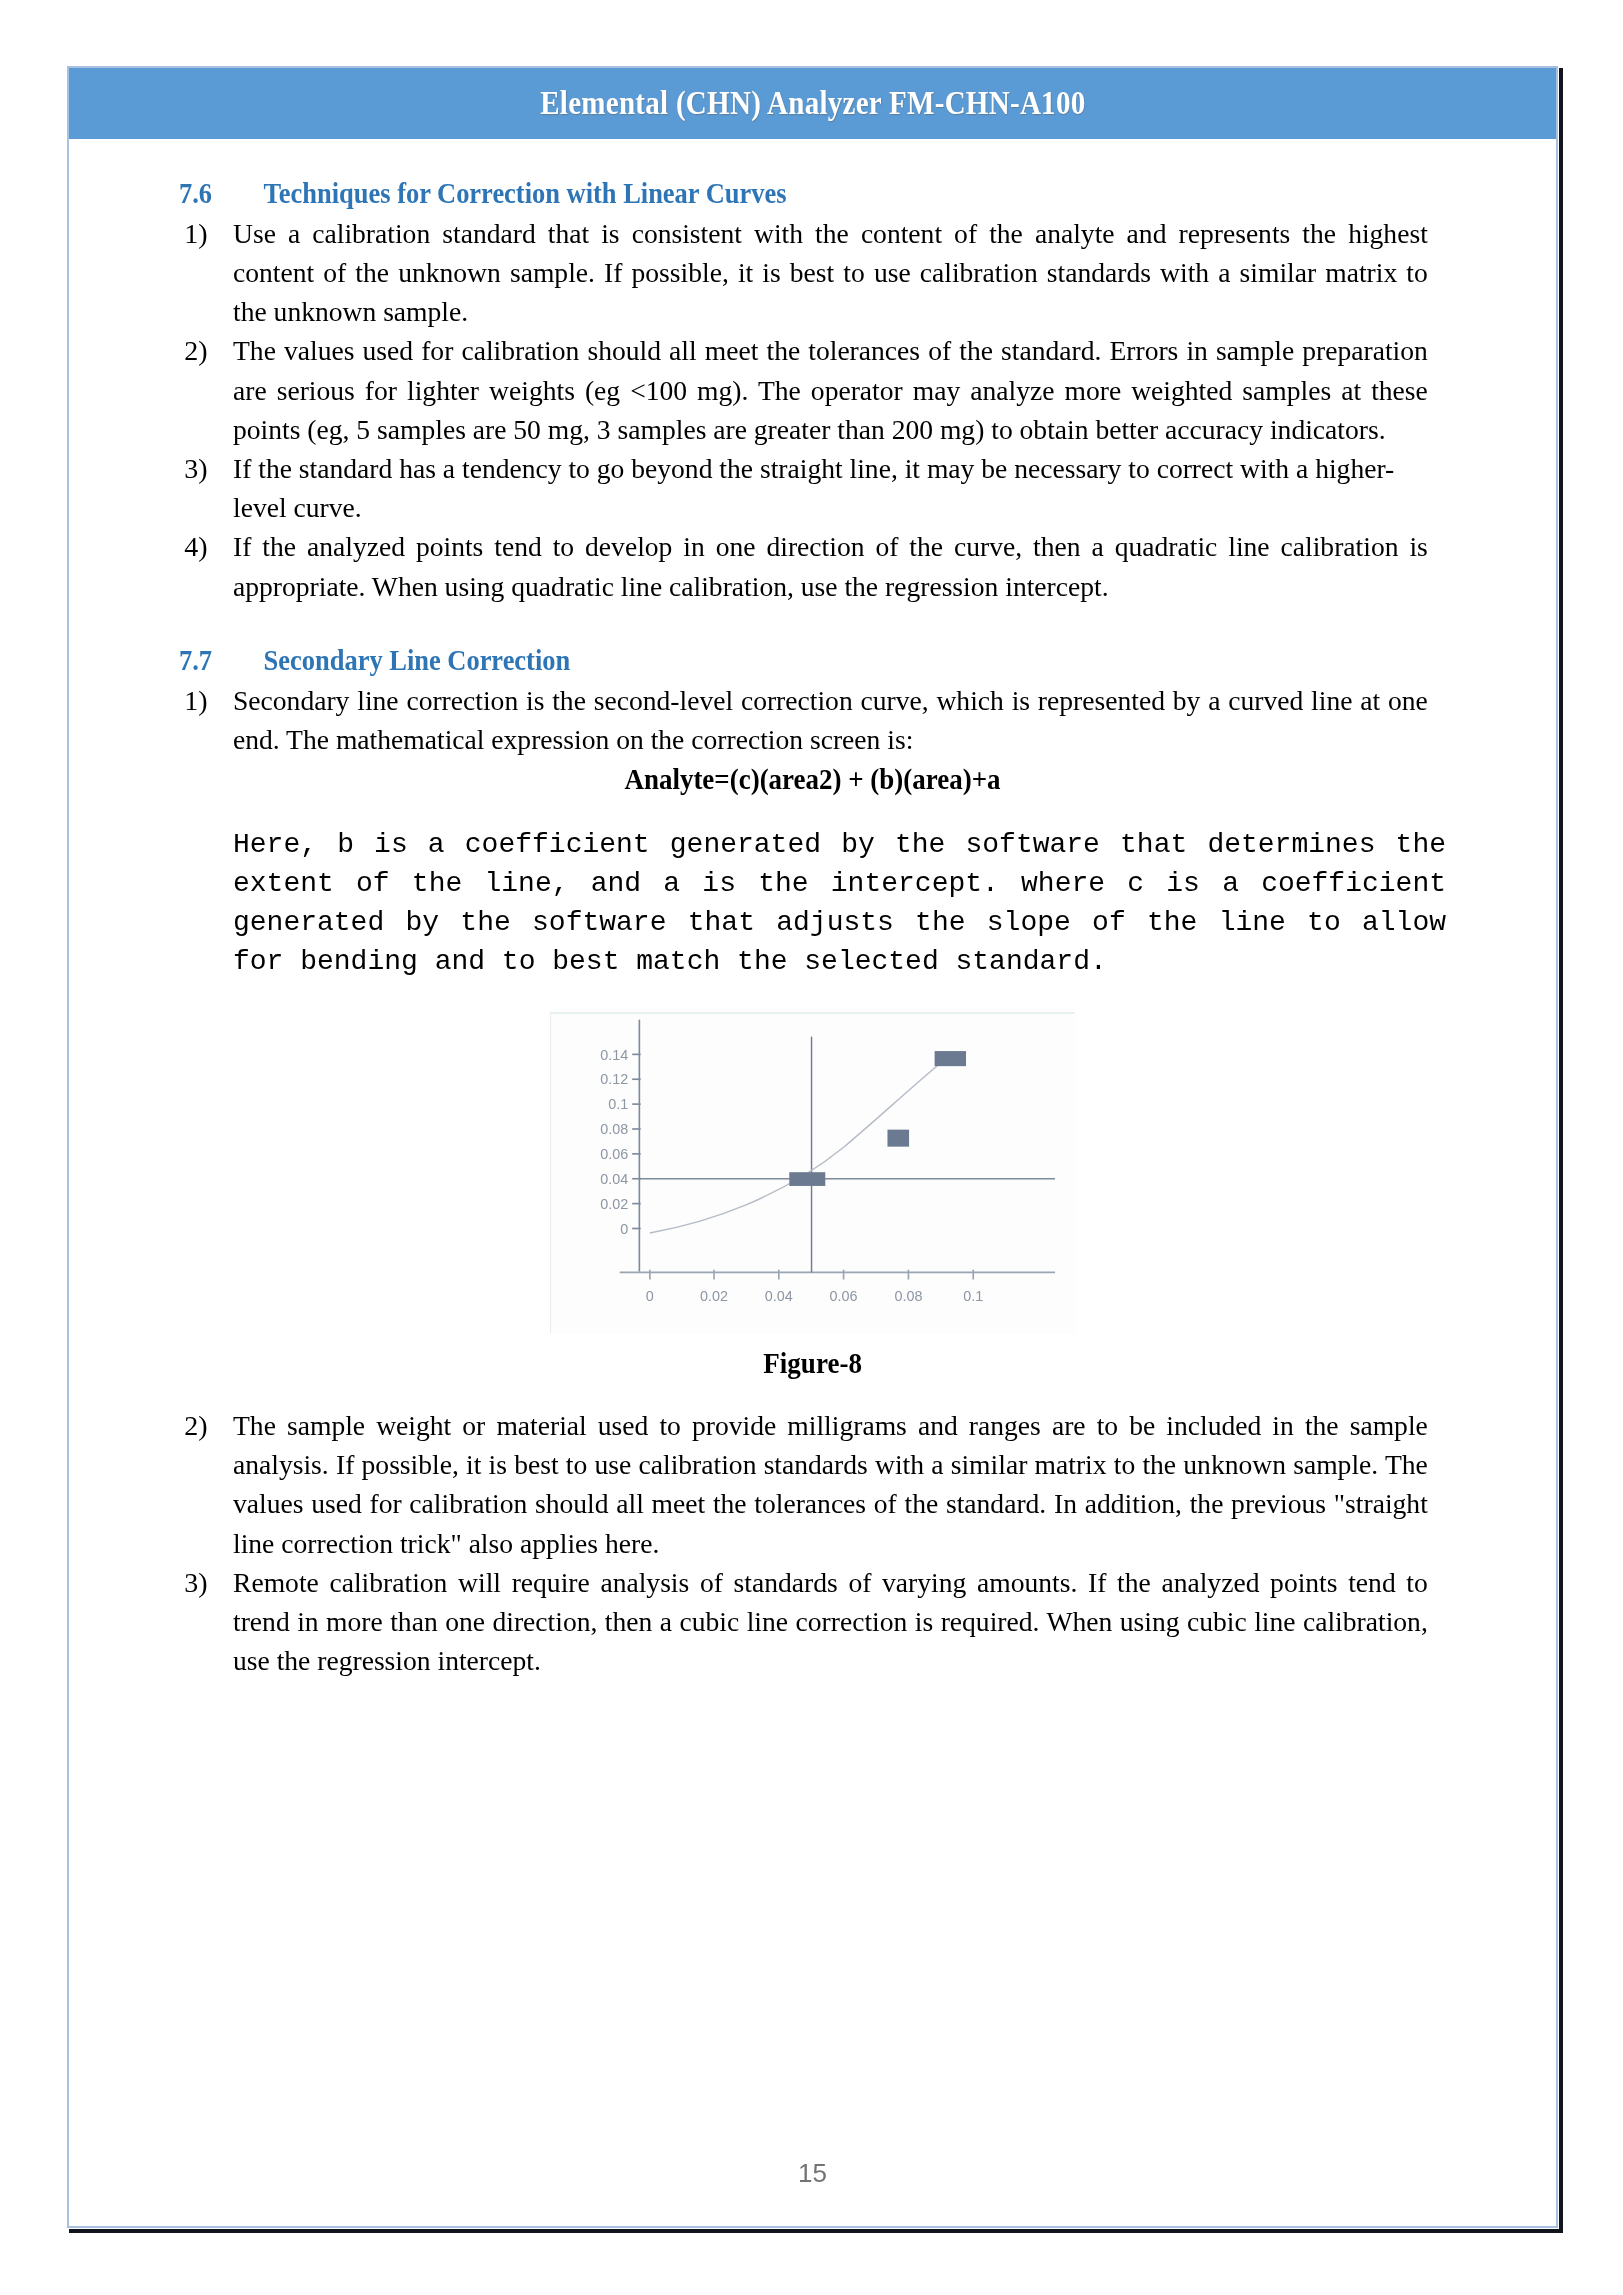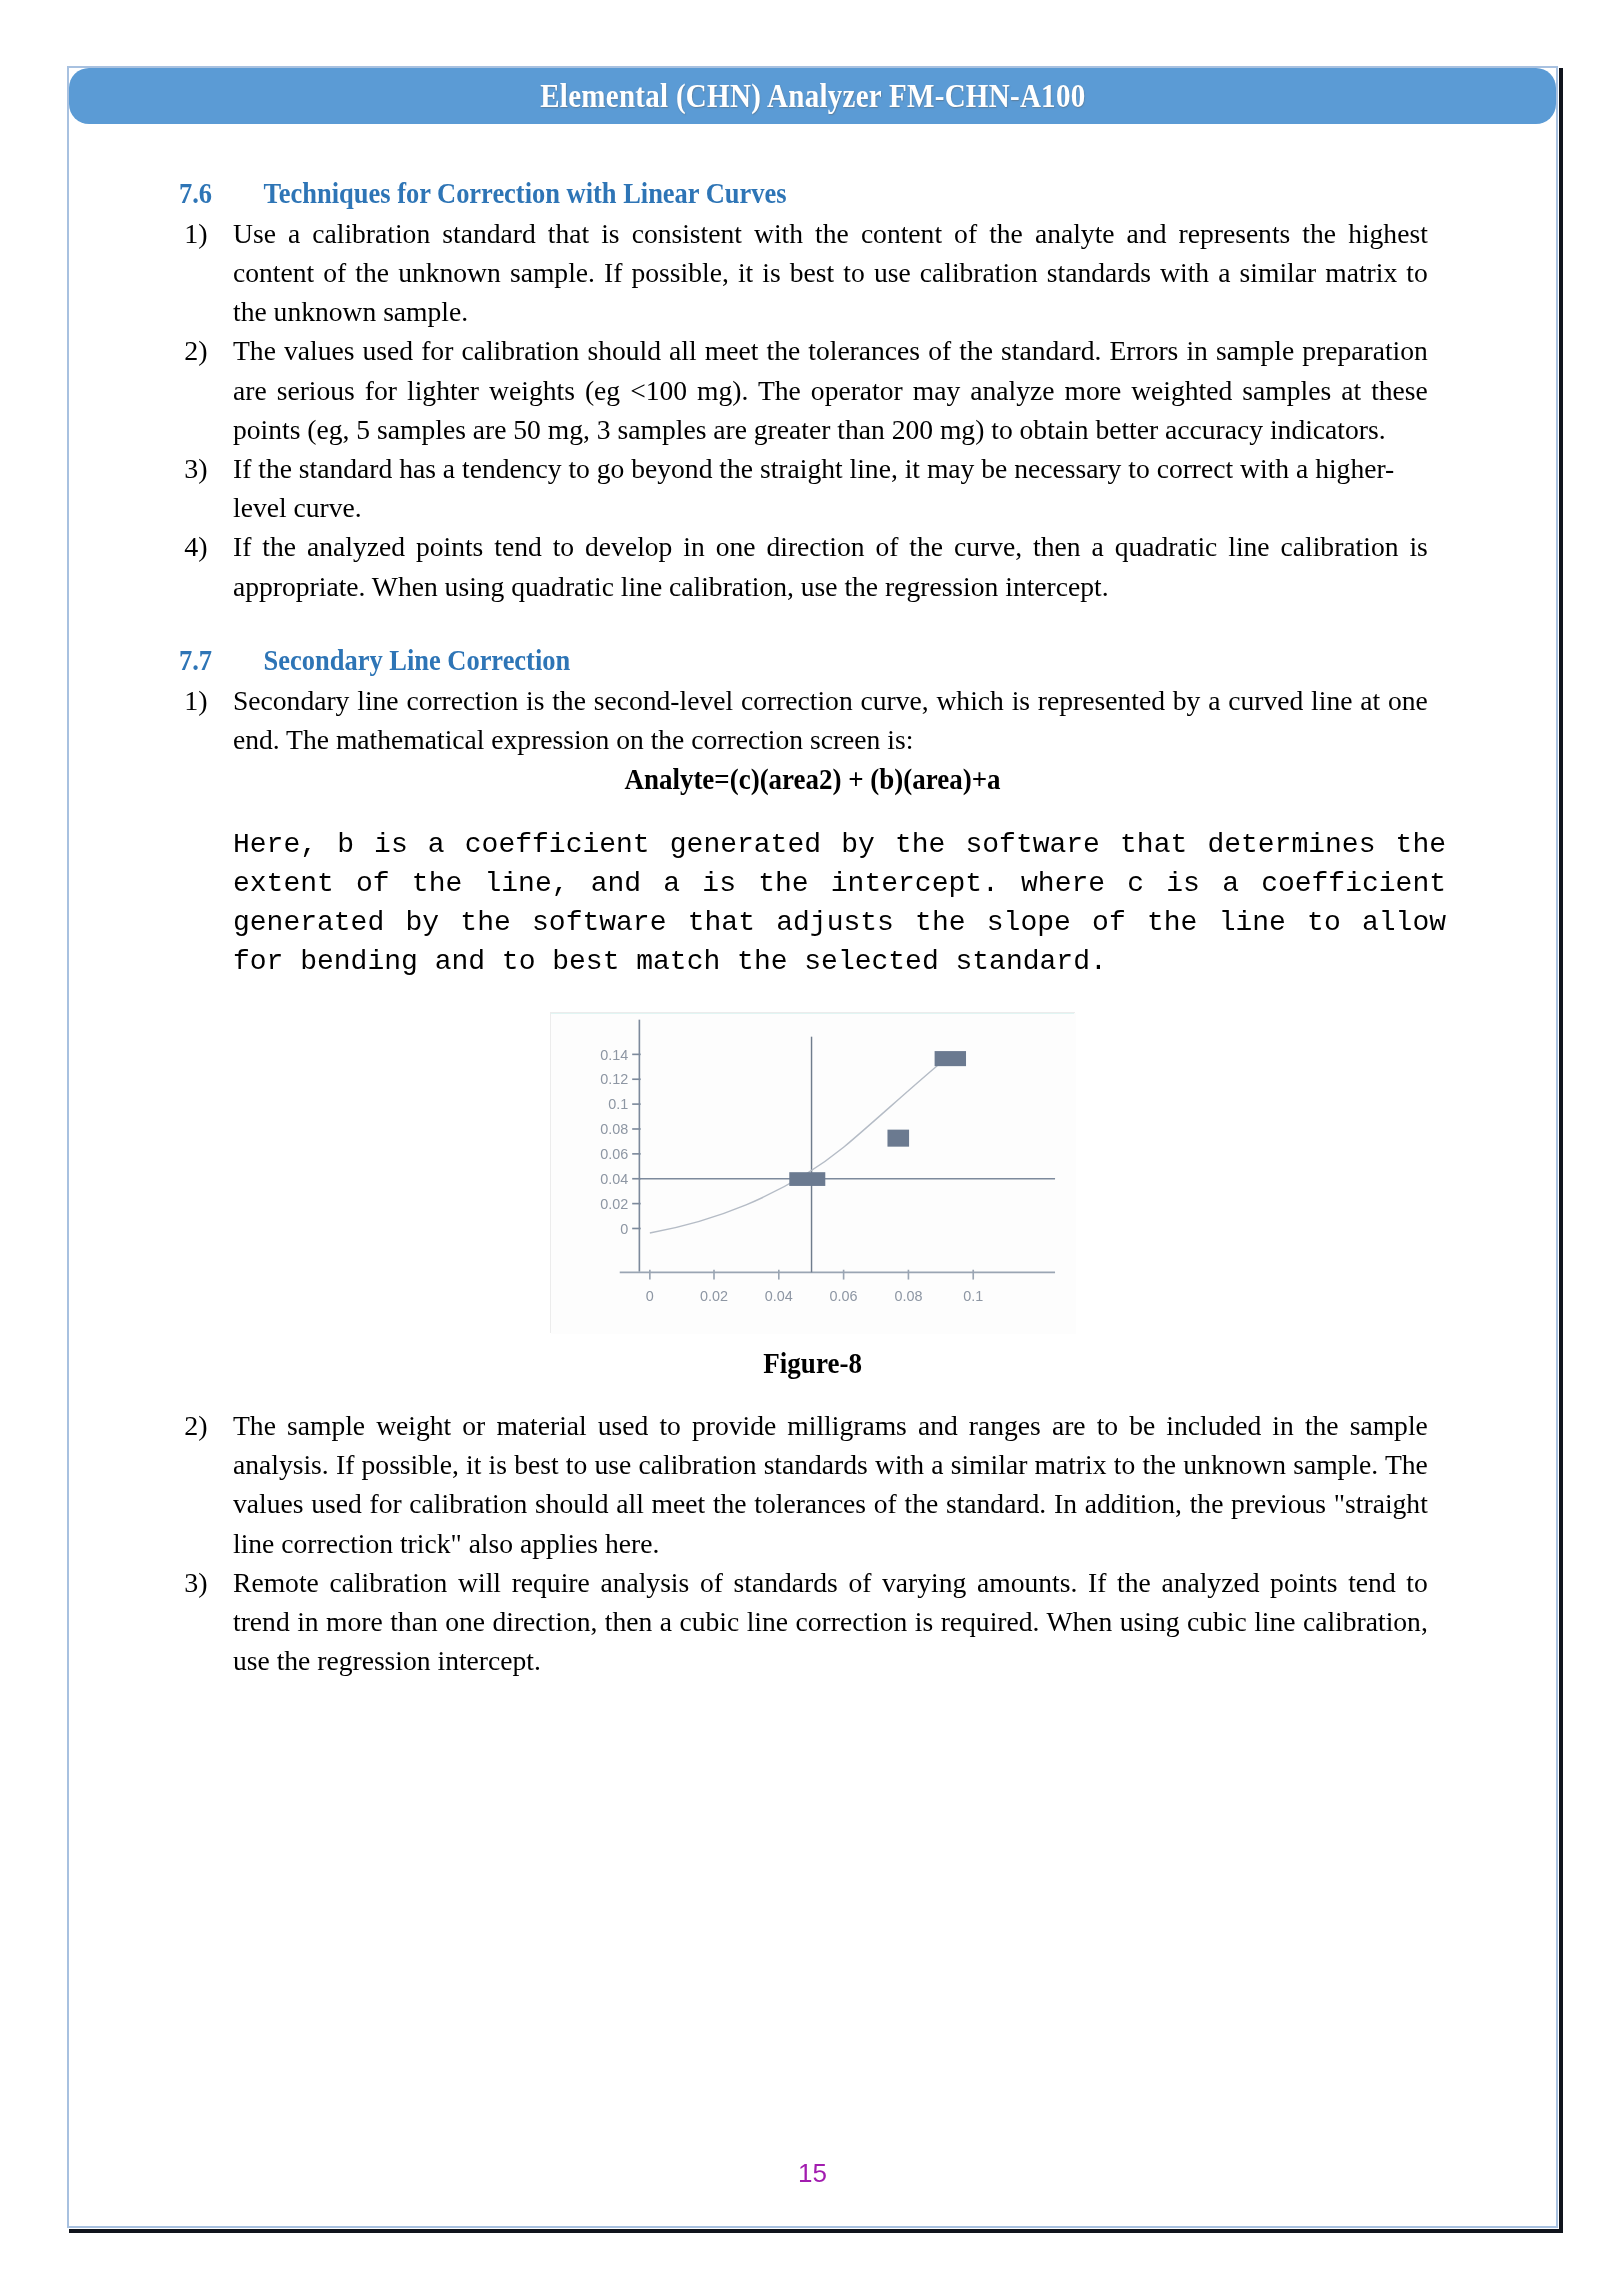--- a/index.html
+++ b/index.html
@@ -28,23 +28,23 @@
     position:absolute;
     left:69px; top:2229px;
     width:1494px; height:3.9px;
     background:#10141c;
   }
 
   
   .header-band{
     position:absolute;
     left:0px; top:0px;
-    width:1487px; height:56px;
+    width:1487px; height:71px;
     background:#5b9bd5;
-    display:flex; align-items:center; justify-content:center;border-radius:20px;
+    display:flex; align-items:center; justify-content:center;
   }
   .header-title{
     color:#ffffff;
     font-family:"Liberation Serif", serif;
     font-weight:bold;
     font-size:33px;
     letter-spacing:0.3px;
     transform:scaleX(0.88);
     text-shadow:0.7px 0.7px 1.3px rgba(90,90,90,.45);
     white-space:nowrap;
@@ -131,21 +131,21 @@
   }
 
   
   .page-number{
     position:absolute;
     left:0; top:2019px;
     width:1487px;
     text-align:center;
     font-family:"Liberation Sans", sans-serif;
     font-size:26px;
-    color:#a21caf;
+    color:#737373;
   }
 
   
   .mt-sec{ margin-top:38px; }
   .mt-list{ margin-top:3.9px; }
 </style>
 </head>
 <body>
 
 <div class="page-frame">

